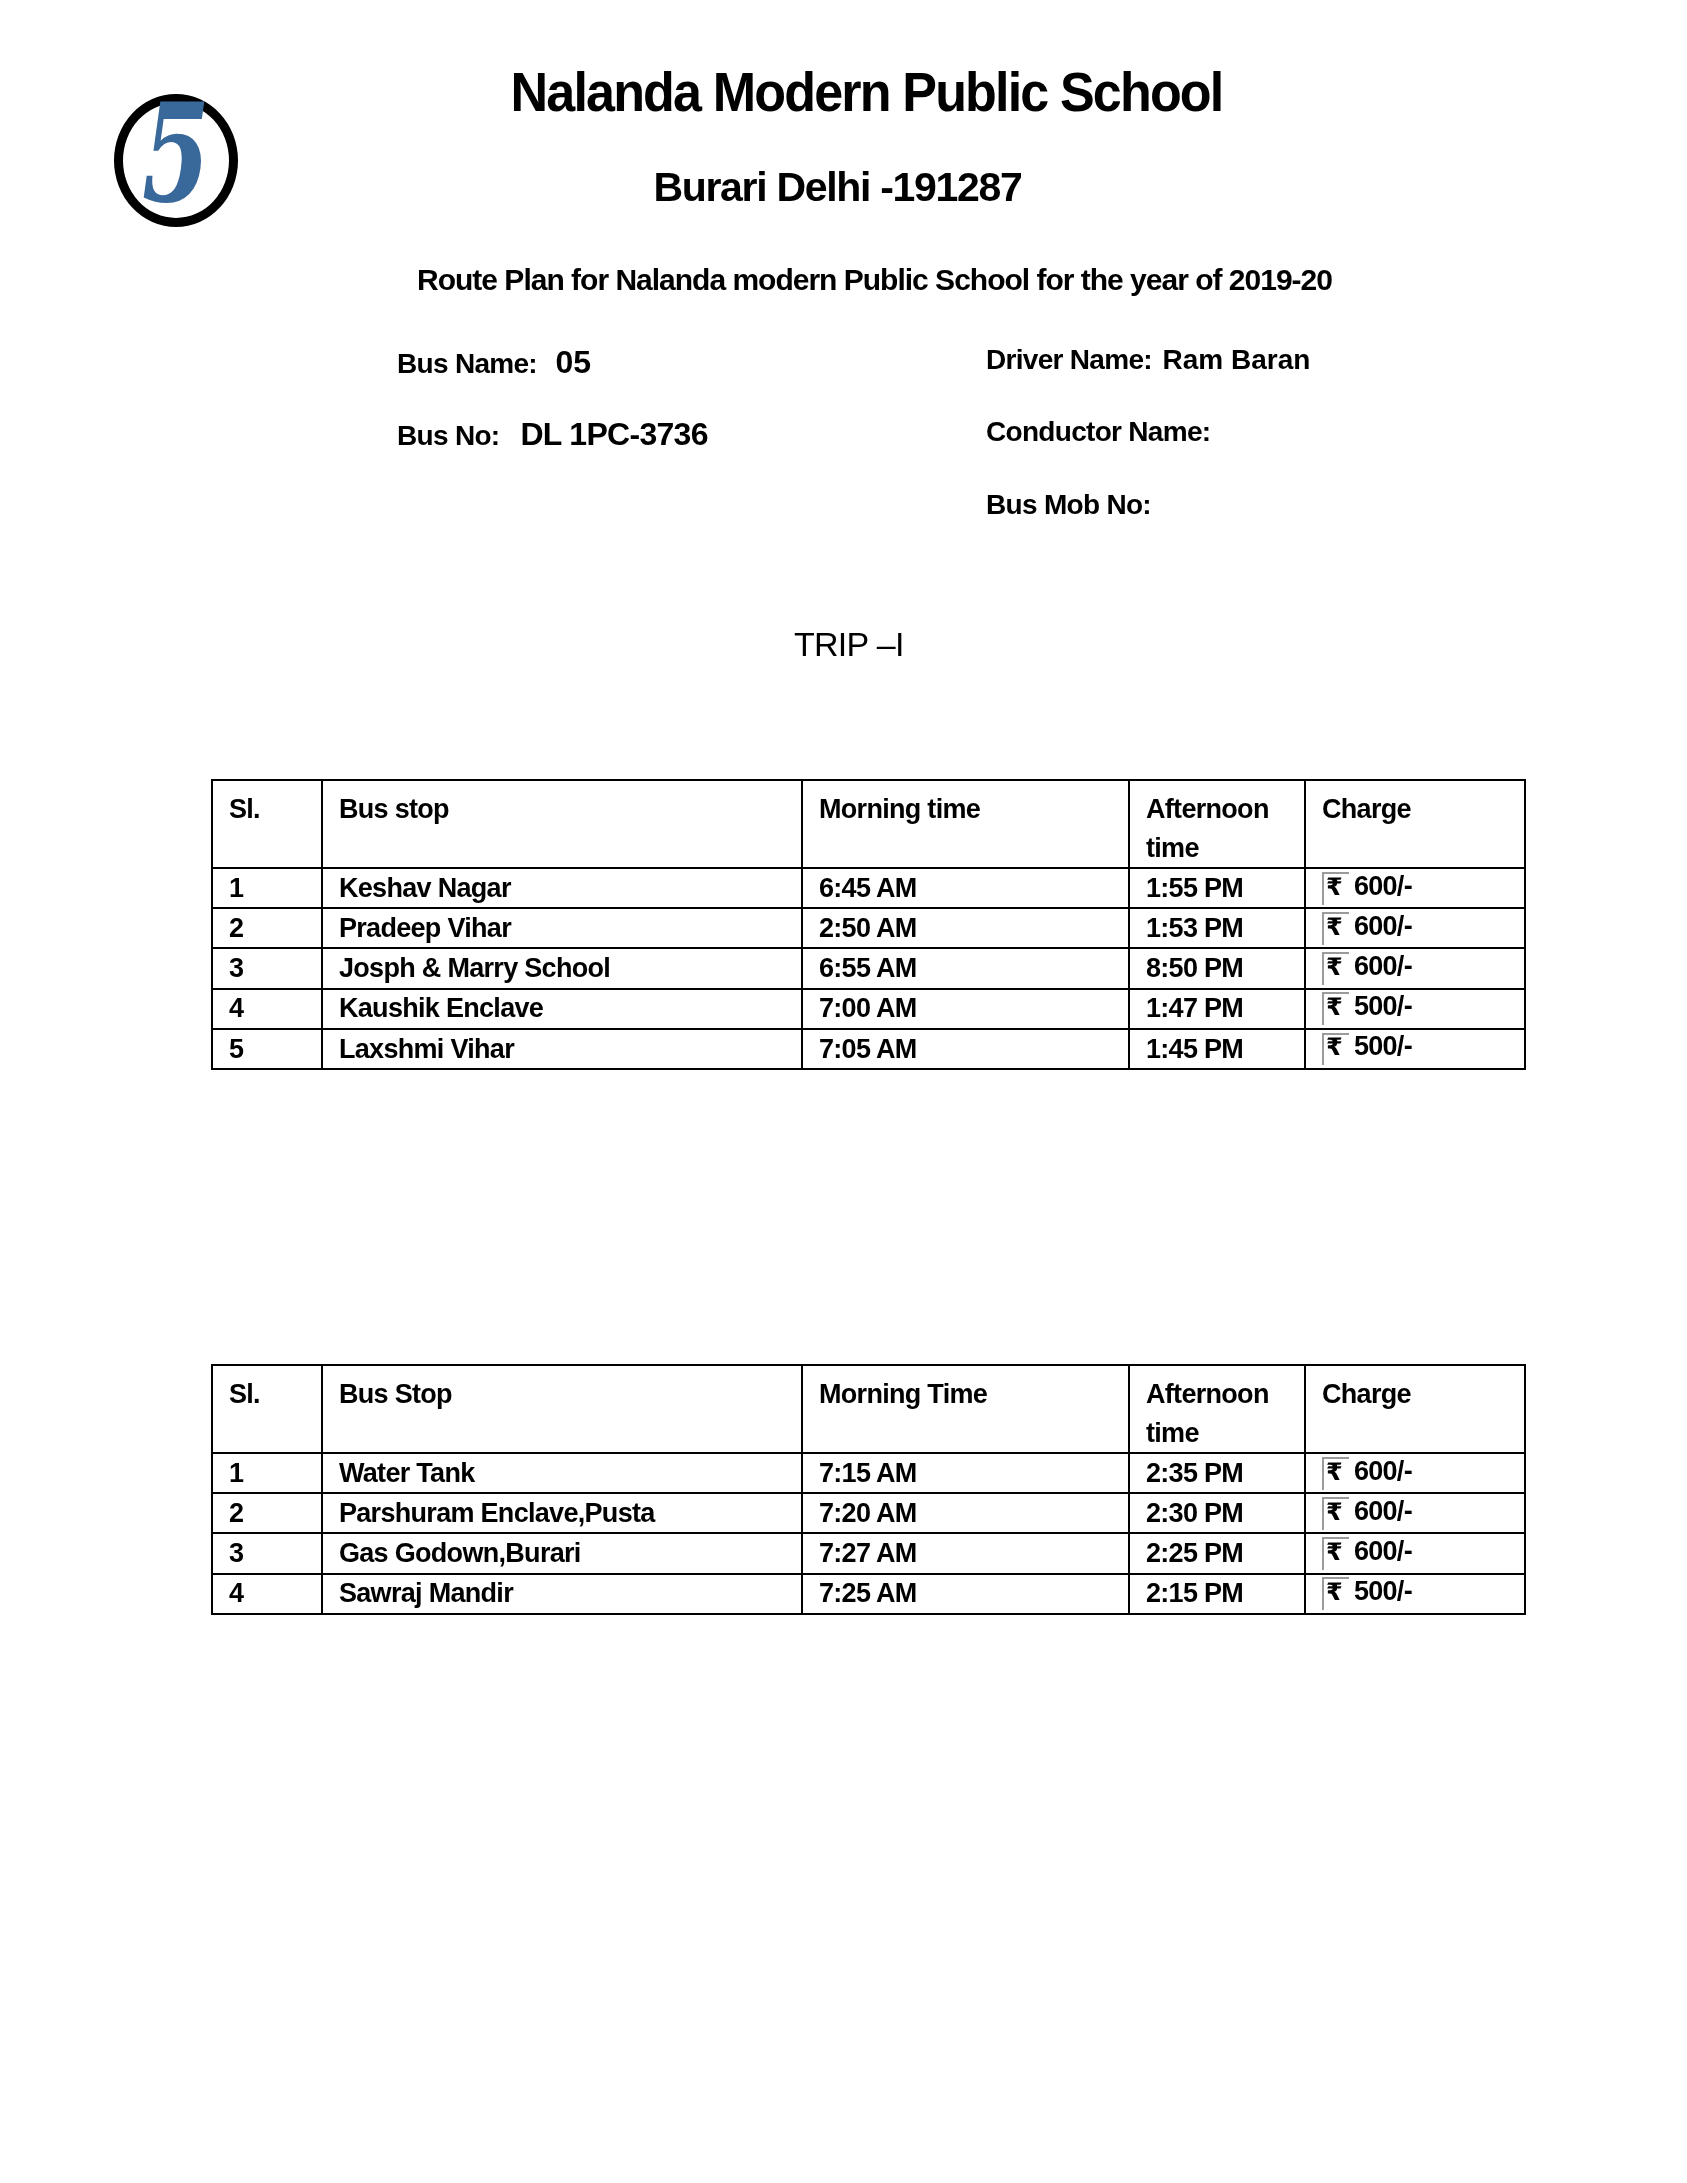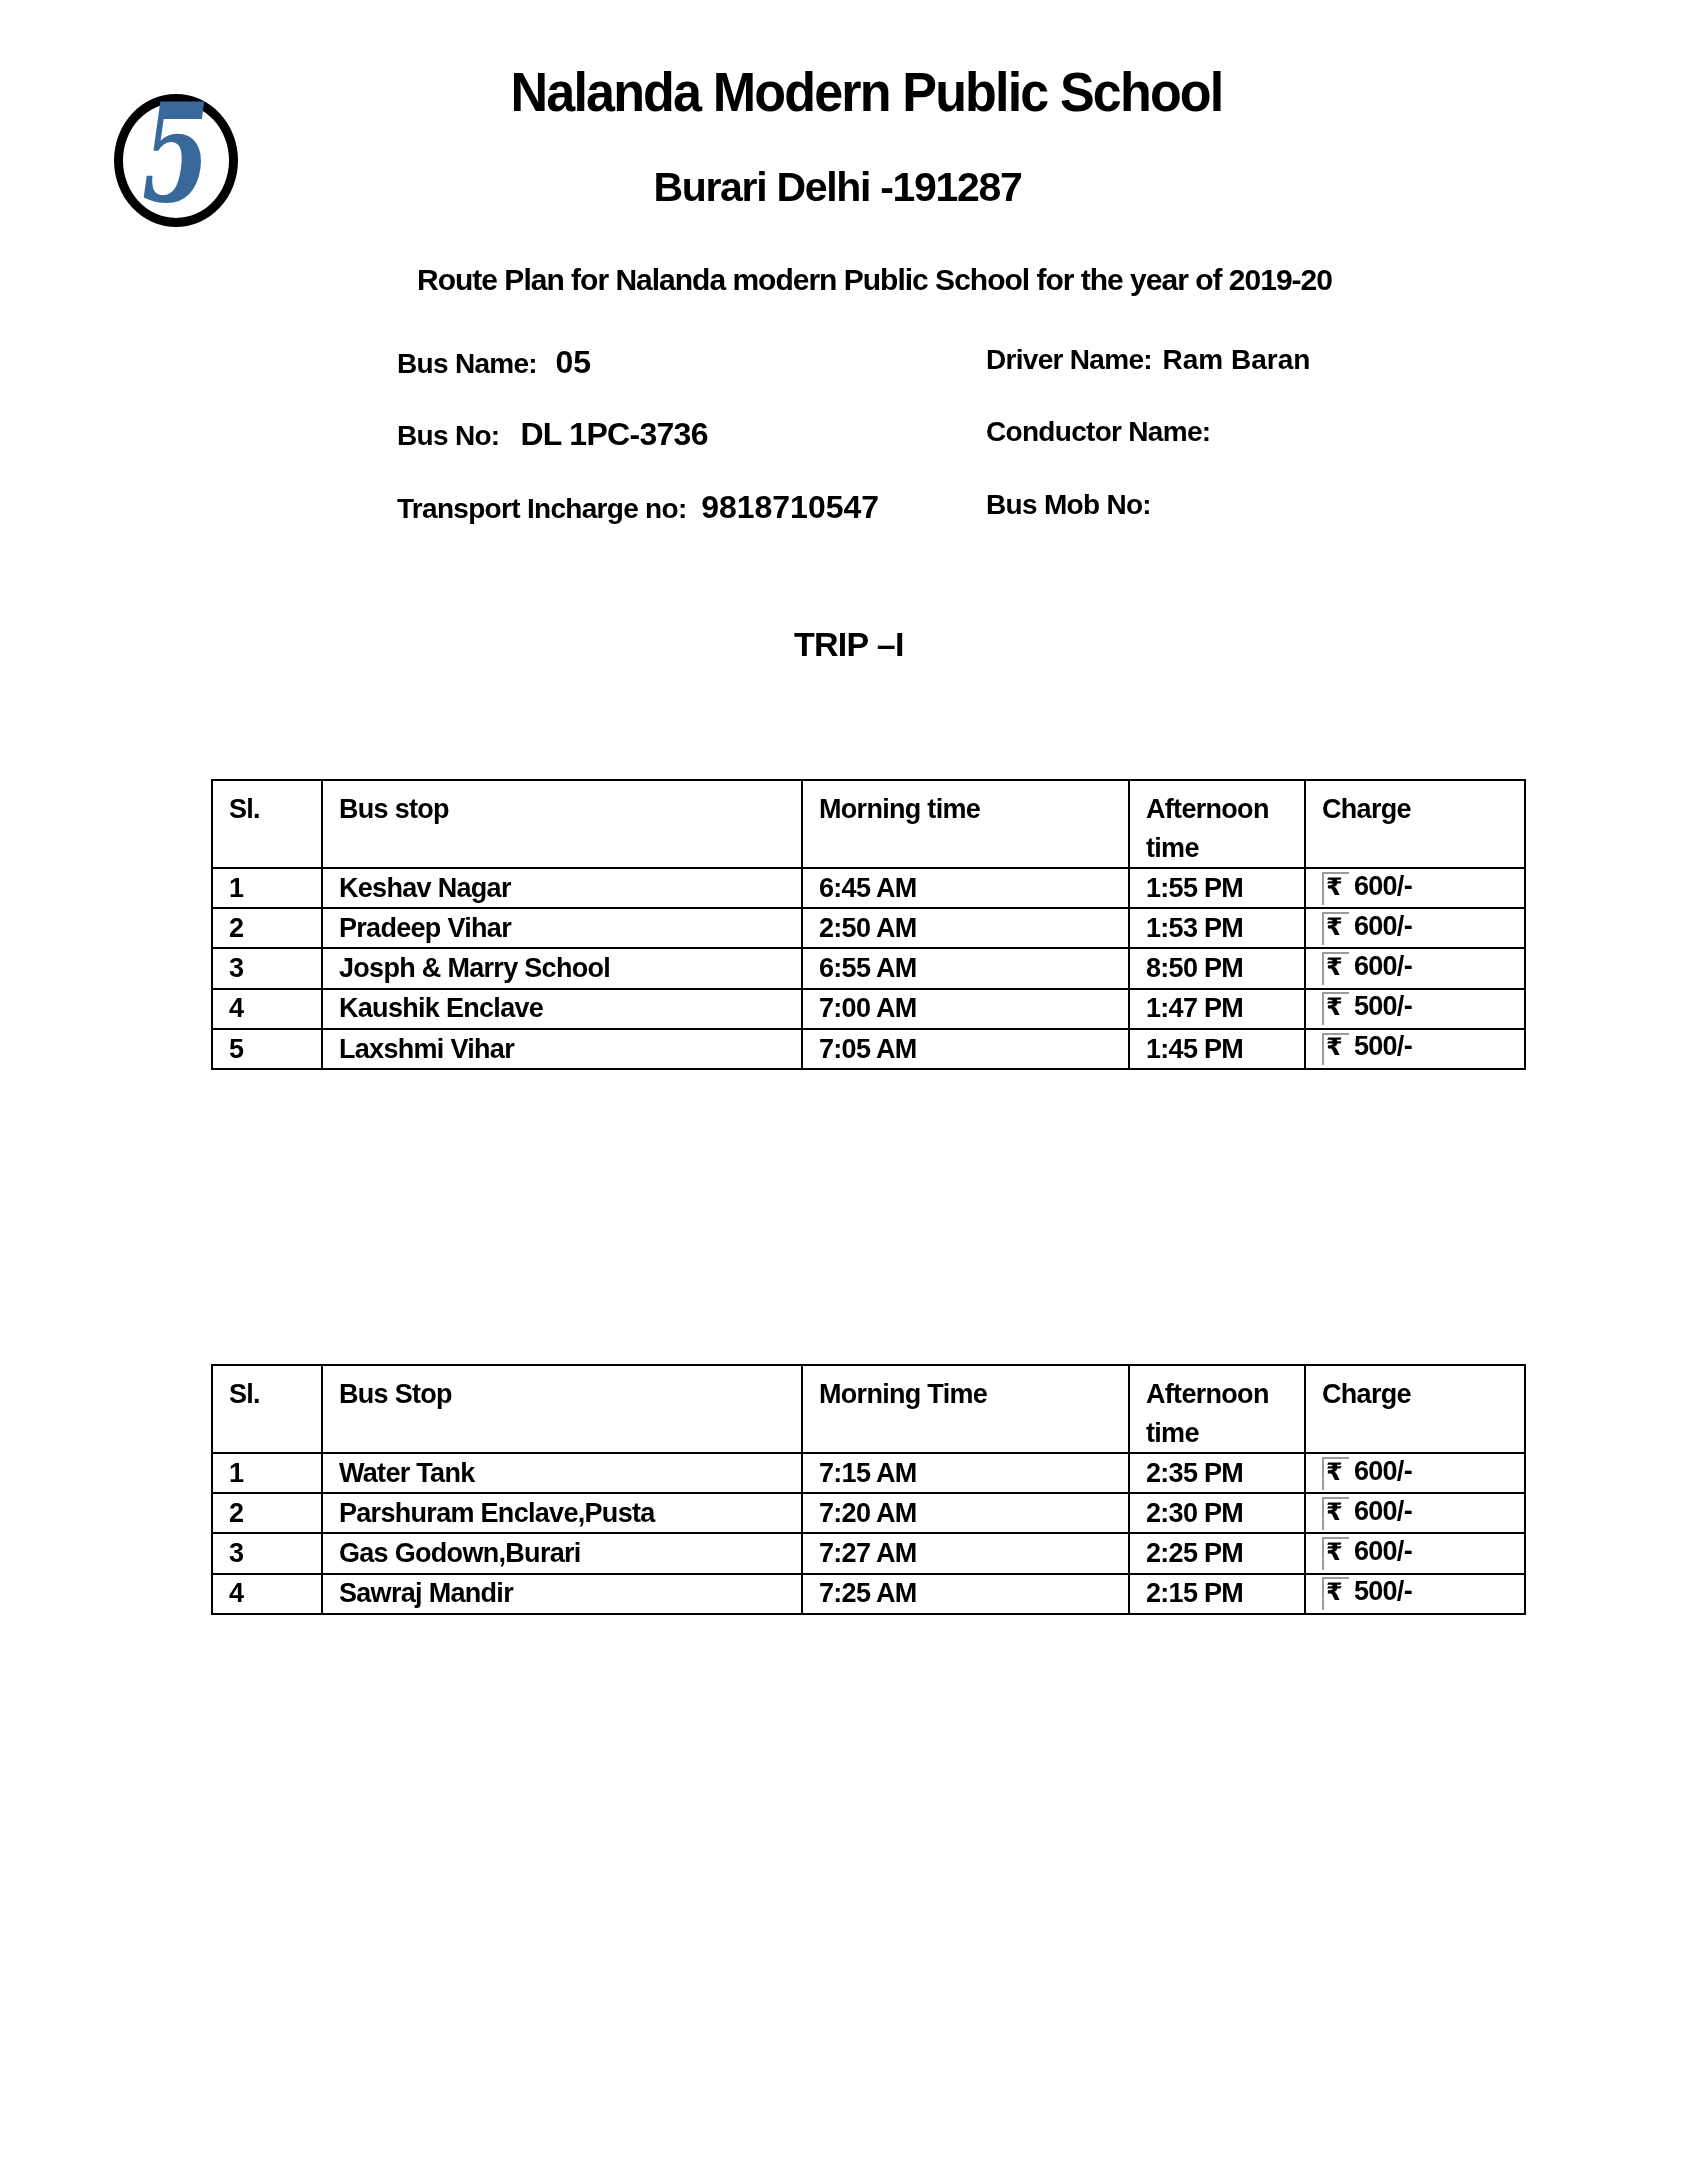--- a/index.html
+++ b/index.html
@@ -57,21 +57,21 @@
   .row-1{top:343px;}
   .row-2{top:415px;}
   .row-3{top:488px;}
   .val-big{font-size:32px;letter-spacing:0;margin-left:18.5px;}
   .val-bold{font-size:32px;margin-left:21px;}
   .val-reg{font-size:28px;font-weight:bold;margin-left:10.6px;letter-spacing:0;}
   
   .trip-heading{
     position:absolute;left:0;right:0;
     text-align:center;
-    font-size:34px;font-weight:bold;letter-spacing:-0.7px;line-height:1;
+    font-size:34px;font-weight:normal;letter-spacing:-0.7px;line-height:1;
   }
   .trip1-heading{top:627px;left:10.6px;}
   .trip2-heading{top:1217px;left:4px;}
   
   table.route{
     position:absolute;left:211px;width:1313px;
     border-collapse:collapse;table-layout:fixed;
     border:2.6px solid #000;
   }
   .table-trip1{top:779px;}
@@ -128,23 +128,20 @@
     <span>Bus Name:</span><span class="val-big">05</span>
   </div>
   <div class="info-item col-right row-1">
     <span>Driver Name:</span><span class="val-reg">Ram Baran</span>
   </div>
   <div class="info-item col-left row-2">
     <span>Bus No:</span><span class="val-bold">DL 1PC-3736</span>
   </div>
   <div class="info-item col-right row-2">
     <span>Conductor Name:</span><span class="val-reg"></span>
-  </div>
-  <div class="info-item col-left row-3">
-    <span>Transport Incharge no:</span><span class="val-big" style="margin-left:14.6px;">9818710547</span>
   </div>
   <div class="info-item col-right row-3">
     <span>Bus Mob No:</span><span class="val-reg"></span>
   </div>
 
   <div class="trip-heading trip1-heading">TRIP –I</div>
 
   <table class="route table-trip1">
     <colgroup>
       <col class="c-sl">

